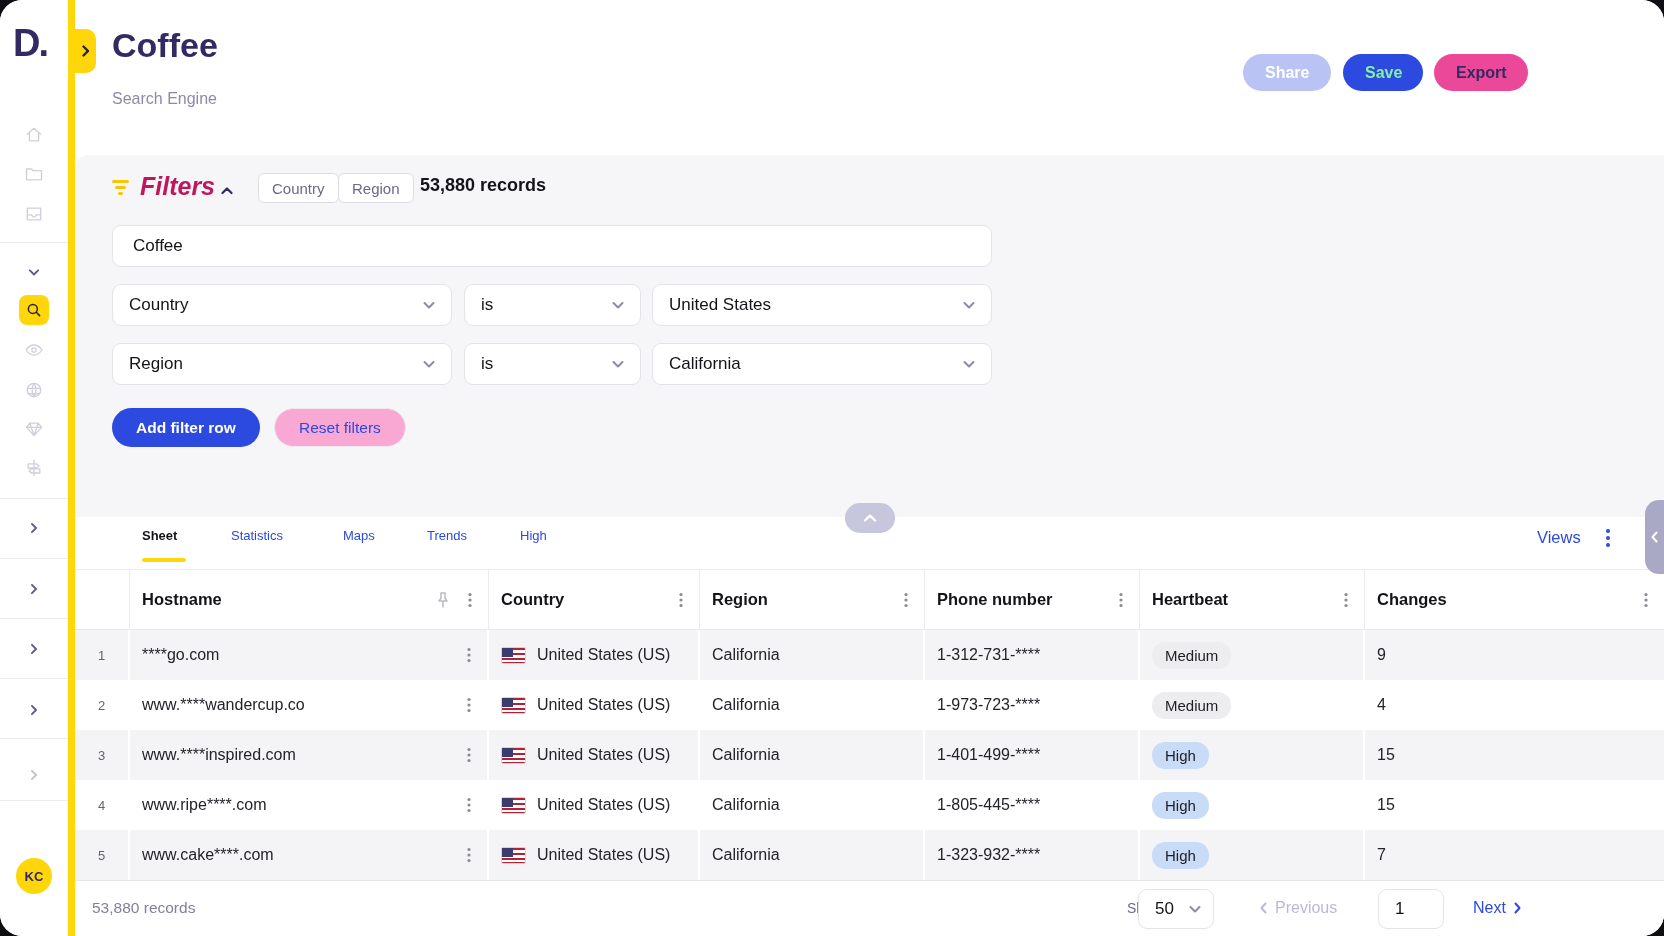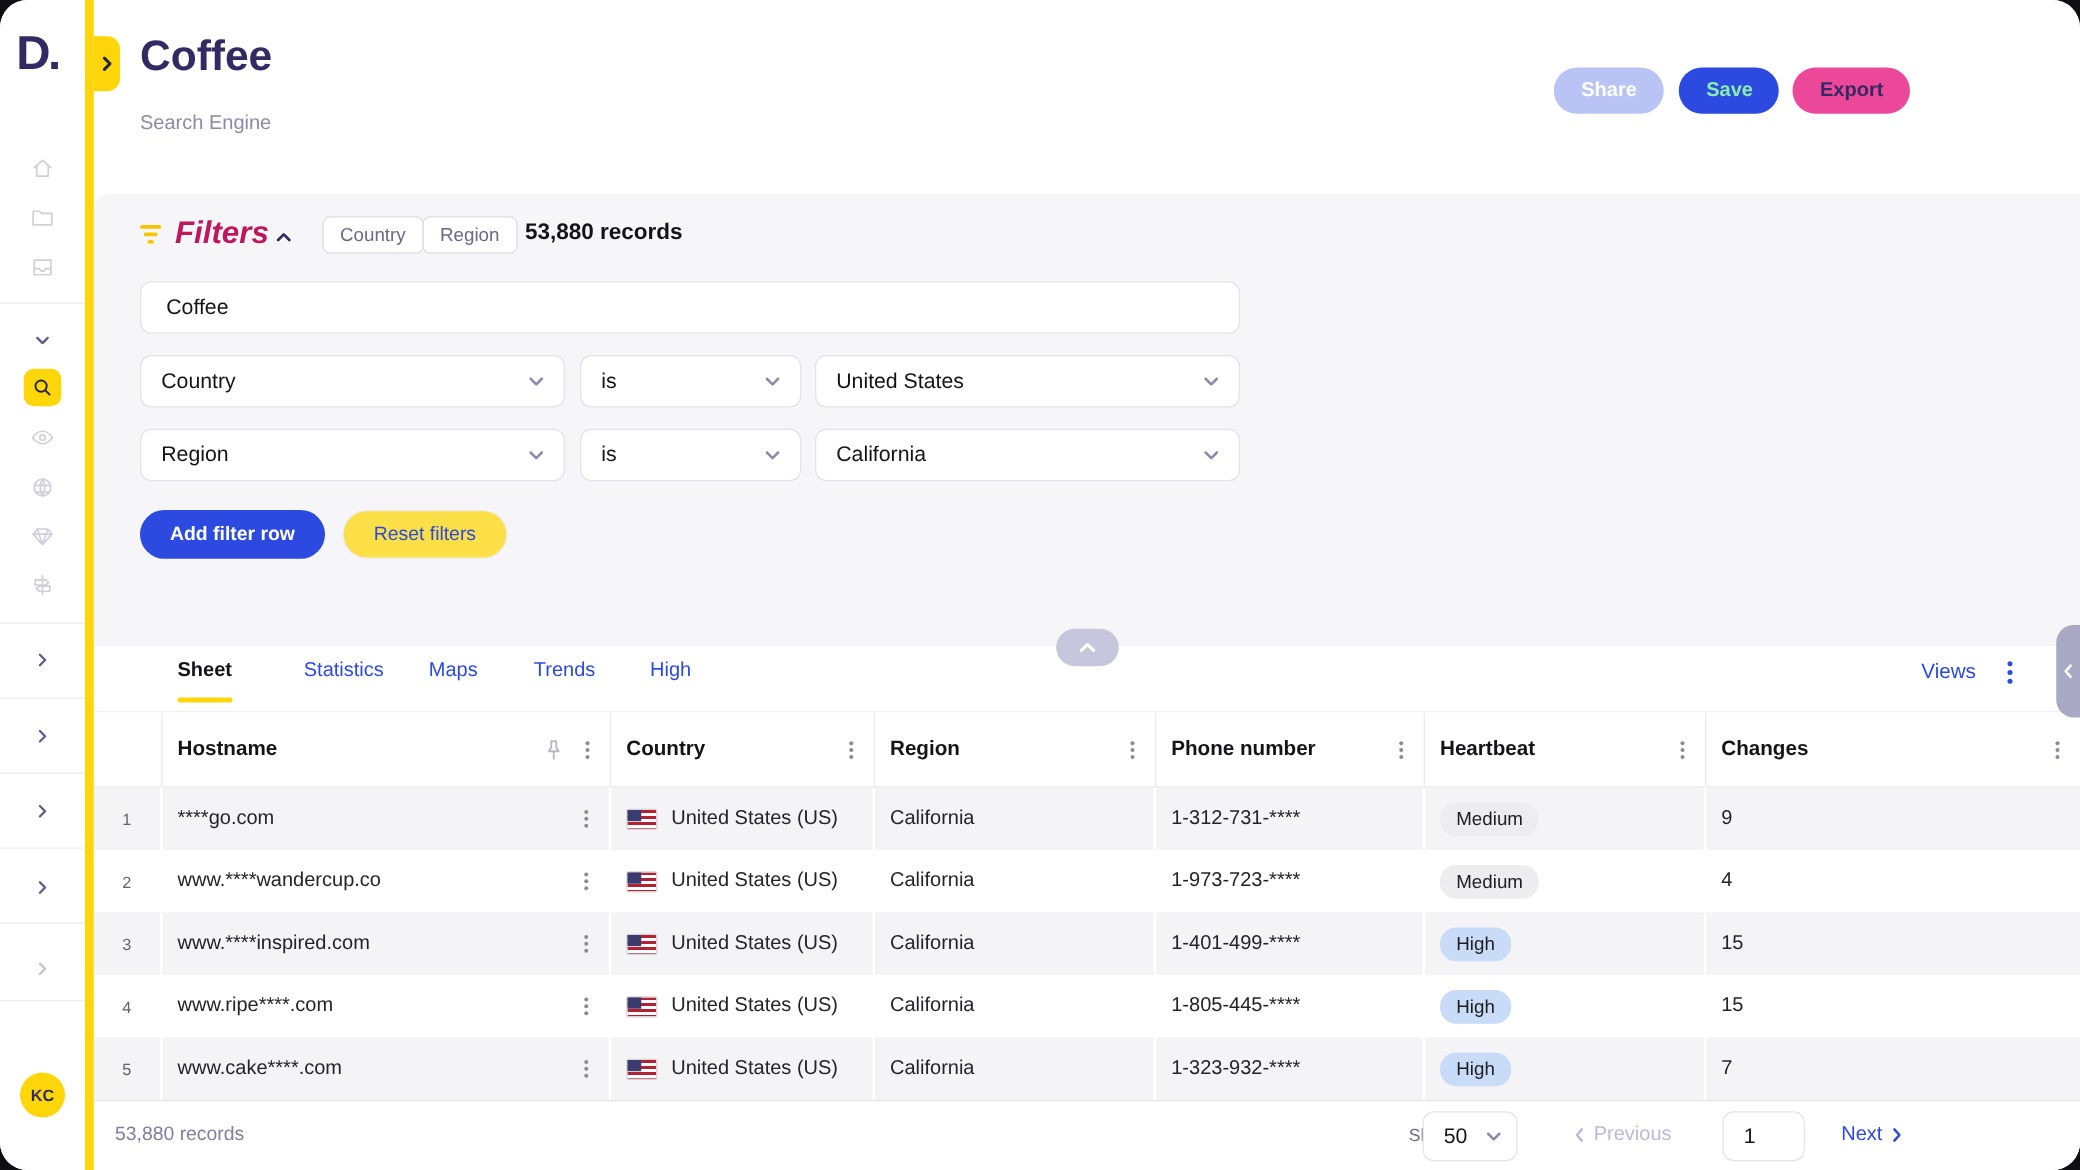--- a/index.html
+++ b/index.html
@@ -52,29 +52,29 @@
   .select{position:absolute;height:42px;background:#fff;border:1px solid #e3e3ea;border-radius:9px;
           display:flex;align-items:center;font-size:17px;color:#141418;padding:0 16px;cursor:pointer;}
   .select .sel-chev{margin-left:auto;width:12px;height:8px;}
   .select .sel-chev svg{display:block;stroke:#8d8aa8;fill:none;stroke-width:2;stroke-linecap:round;stroke-linejoin:round;}
   .fr1{top:129px;} .fr2{top:188px;}
   .sel-field{left:37px;width:340px;}
   .sel-op{left:389px;width:177px;justify-content:flex-end;}
   .sel-val{left:577px;width:340px;}
   .btn-addrow{position:absolute;left:37px;top:253px;height:39px;padding:0 24px;background:#2c49e0;color:#fff;
               border:none;border-radius:20px;font-size:15.5px;font-weight:700;font-family:inherit;cursor:pointer;}
-  .btn-reset{position:absolute;left:199px;top:253px;height:39px;padding:0 24px;background:#fde047;color:#2c49e0;
+  .btn-reset{position:absolute;left:199px;top:253px;height:39px;padding:0 24px;background:#f9a8d4;color:#2c49e0;
              border:1px solid #ebebf1;border-radius:20px;font-size:15.5px;font-weight:500;font-family:inherit;cursor:pointer;}
   .collapse-pill{position:absolute;left:770px;top:348px;width:50px;height:30px;border-radius:15px;background:#c6c6dc;
                  display:flex;align-items:center;justify-content:center;cursor:pointer;z-index:4;}
   .collapse-pill svg{width:14px;height:8px;stroke:#fff;fill:none;stroke-width:2.4;stroke-linecap:round;stroke-linejoin:round;}
 
   
   .tabs-row{position:absolute;left:0;top:517px;width:1589px;height:53px;background:#fff;border-bottom:1px solid #ececef;}
-  .tab{position:absolute;top:11px;font-size:16px;color:#2c49e0;cursor:pointer;}
+  .tab{position:absolute;top:11px;font-size:13px;color:#2c49e0;cursor:pointer;}
   .tab-active{color:#141418;font-weight:700;}
   .tab-underline{position:absolute;left:67px;top:41px;width:44px;height:4px;background:#ffd60a;border-radius:2px;}
   .views-link{position:absolute;left:1462px;top:11px;font-size:16.5px;color:#2c49e0;cursor:pointer;}
   .views-kebab{position:absolute;left:1523px;top:9px;width:20px;height:24px;cursor:pointer;}
   .views-kebab svg circle{fill:#2c49e0;}
   .panel-handle{position:absolute;right:0;top:500px;width:19px;height:74px;background:#a9a9c6;border-radius:14px 0 0 14px;
                 display:flex;align-items:center;justify-content:center;cursor:pointer;z-index:7;}
   .panel-handle svg{width:7px;height:12px;stroke:#fff;fill:none;stroke-width:2;stroke-linecap:round;stroke-linejoin:round;}
 
   
@@ -304,21 +304,21 @@
 
       <div class="collapse-pill">
         <svg viewBox="0 0 14 8">
             <path d="M2 6.5L7 1.5 12 6.5"></path>
           </svg>
       </div>
     </div>
 
     <div class="tabs-row">
       <div class="tab tab-active" style="left:67px;">Sheet</div>
-      <div class="tab" style="left:168px;">Statistics</div>
+      <div class="tab" style="left:156px;">Statistics</div>
       <div class="tab" style="left:268px;">Maps</div>
       <div class="tab" style="left:352px;">Trends</div>
       <div class="tab" style="left:445px;">High</div>
       <div class="tab-underline"></div>
       <div class="views-link">Views</div>
       <div class="views-kebab">
         <svg viewBox="0 0 20 24">
             <circle cx="10" cy="5" r="2"></circle>
             <circle cx="10" cy="12" r="2"></circle>
             <circle cx="10" cy="19" r="2"></circle>

